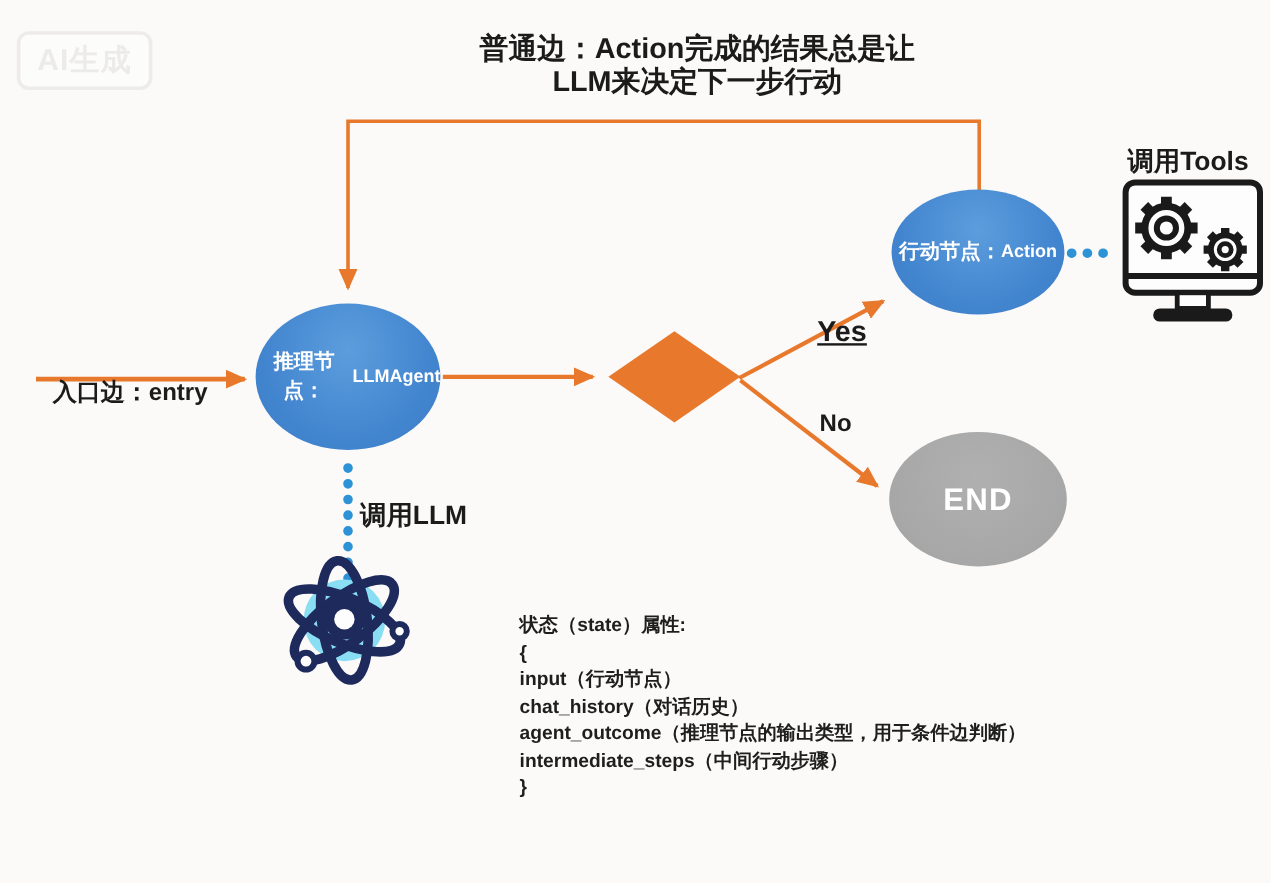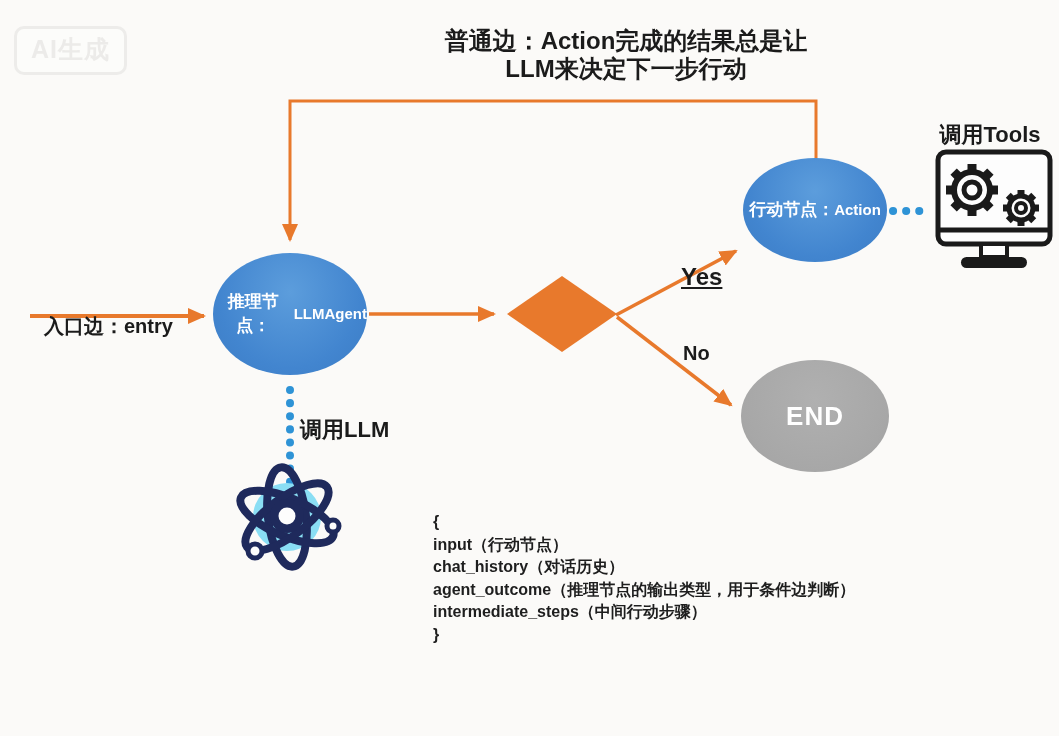--- a/index.html
+++ b/index.html
@@ -36,21 +36,20 @@
 
   .diagram-title {
     left: 581px; top: 27px;
     transform: translateX(-50%);
     text-align: center;
     font-size: 24px;
     font-weight: bold;
     line-height: 28px;
     color: #1b1b1b;
     white-space: nowrap;
-    margin-left: 45px;
   }
 
   .entry-label {
     left: 44px; top: 280px;
     font-size: 20px;
     font-weight: bold;
     white-space: nowrap;
     margin-top: 33px;
   }
 
@@ -218,20 +217,21 @@
     <div class="node-title">行动节点：</div>
     <div class="node-sub">Action</div>
   </div>
 
   <div class="abs node node-end">END</div>
 
   <div class="abs tools-label">调用Tools</div>
   <div class="abs llm-call-label">调用LLM</div>
 
   <div class="abs state-block">
+    <div>状态（state）属性:</div>
     <div>{</div>
     <div>input（行动节点）</div>
     <div>chat_history（对话历史）</div>
     <div>agent_outcome（推理节点的输出类型，用于条件边判断）</div>
     <div>intermediate_steps（中间行动步骤）</div>
     <div>}</div>
   </div>
 
 </div>
 

